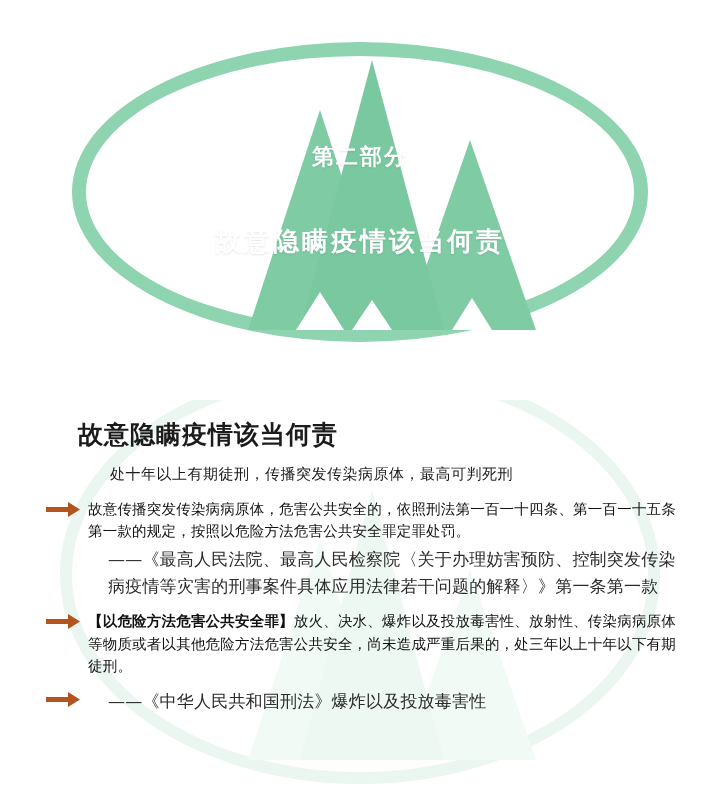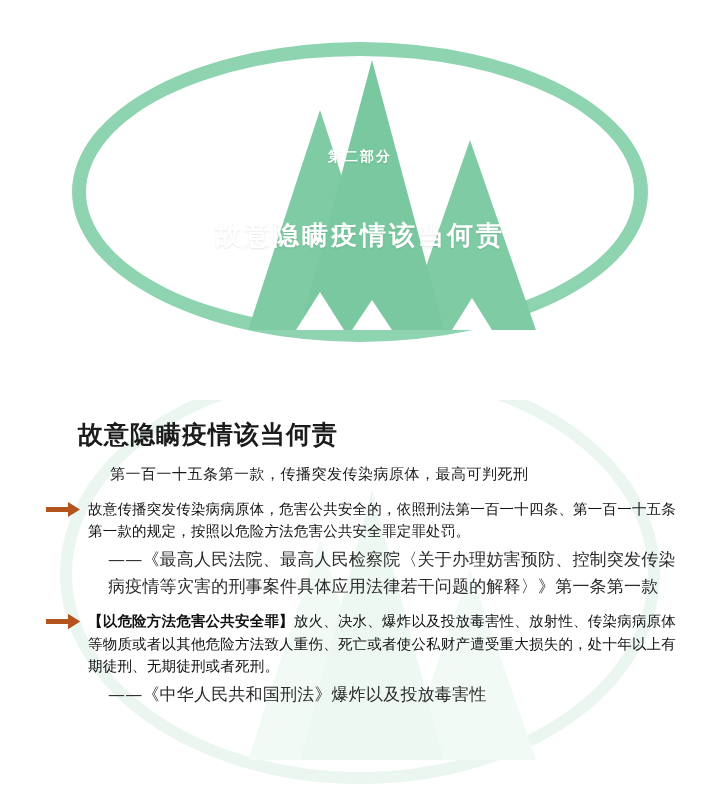--- a/index.html
+++ b/index.html
@@ -47,21 +47,21 @@
     width: 720px;
     height: 400px;
     display: flex;
     flex-direction: column;
     align-items: center;
     justify-content: center;
     pointer-events: none;
   }
   .hero-title {
     color: #ffffff;
-    font-size: 14px;
+    font-size: 22px;
     font-weight: bold;
     letter-spacing: 2px;
     margin-bottom: 52px;
     text-shadow: 0 1px 2px rgba(0,0,0,0.10);
   }
   .hero-subtitle {
     color: #ffffff;
     font-size: 26px;
     font-weight: bold;
     letter-spacing: 3px;
@@ -177,42 +177,42 @@
 
   <div class="watermark"></div>
   <svg class="watermark-m" viewBox="0 0 720 430" preserveAspectRatio="none">
     <polygon points="248,380 320,160 392,380" fill="#f1faf5"></polygon>
     <polygon points="404,380 470,190 536,380" fill="#f1faf5"></polygon>
     <polygon points="300,380 372,110 444,380" fill="#eef8f2"></polygon>
   </svg>
 
   <div class="article-inner">
     <h1 class="section-head">故意隐瞒疫情该当何责</h1>
-    <p class="lead">第一百一十五条第一款，传播突发传染病原体，最高可判死刑</p>
+    <p class="lead">处十年以上有期徒刑，传播突发传染病原体，最高可判死刑</p>
 
     <div class="item">
       <svg class="arrow" viewBox="0 0 34 15">
         <path d="M0 5 H22 V0 L34 7.5 L22 15 V10 H0 Z" fill="#b3541e"></path>
       </svg>
       <div class="item-body">
         <span class="tag"></span><span>故意传播突发传染病病原体，危害公共安全的，依照刑法第一百一十四条、第一百一十五条第一款的规定，按照以危险方法危害公共安全罪定罪处罚。</span>
       </div>
       <div class="cite">——《最高人民法院、最高人民检察院〈关于办理妨害预防、控制突发传染病疫情等灾害的刑事案件具体应用法律若干问题的解释〉》第一条第一款</div>
     </div>
 
     <div class="item">
       <svg class="arrow" viewBox="0 0 34 15">
         <path d="M0 5 H22 V0 L34 7.5 L22 15 V10 H0 Z" fill="#b3541e"></path>
       </svg>
+      <div class="item-body">
+        <span class="tag">【以危险方法危害公共安全罪】</span><span>放火、决水、爆炸以及投放毒害性、放射性、传染病病原体等物质或者以其他危险方法危害公共安全，尚未造成严重后果的，处三年以上十年以下有期徒刑。</span>
+      </div>
     </div>
 
     <div class="item">
       <svg class="arrow" viewBox="0 0 34 15">
         <path d="M0 5 H22 V0 L34 7.5 L22 15 V10 H0 Z" fill="#b3541e"></path>
       </svg>
-      <div class="item-body">
-        <span class="tag">【以危险方法危害公共安全罪】</span><span>放火、决水、爆炸以及投放毒害性、放射性、传染病病原体等物质或者以其他危险方法致人重伤、死亡或者使公私财产遭受重大损失的，处十年以上有期徒刑、无期徒刑或者死刑。</span>
-      </div>
       <div class="cite">——《中华人民共和国刑法》爆炸以及投放毒害性</div>
     </div>
 
   </div>
 </div>
 
 </body></html>

